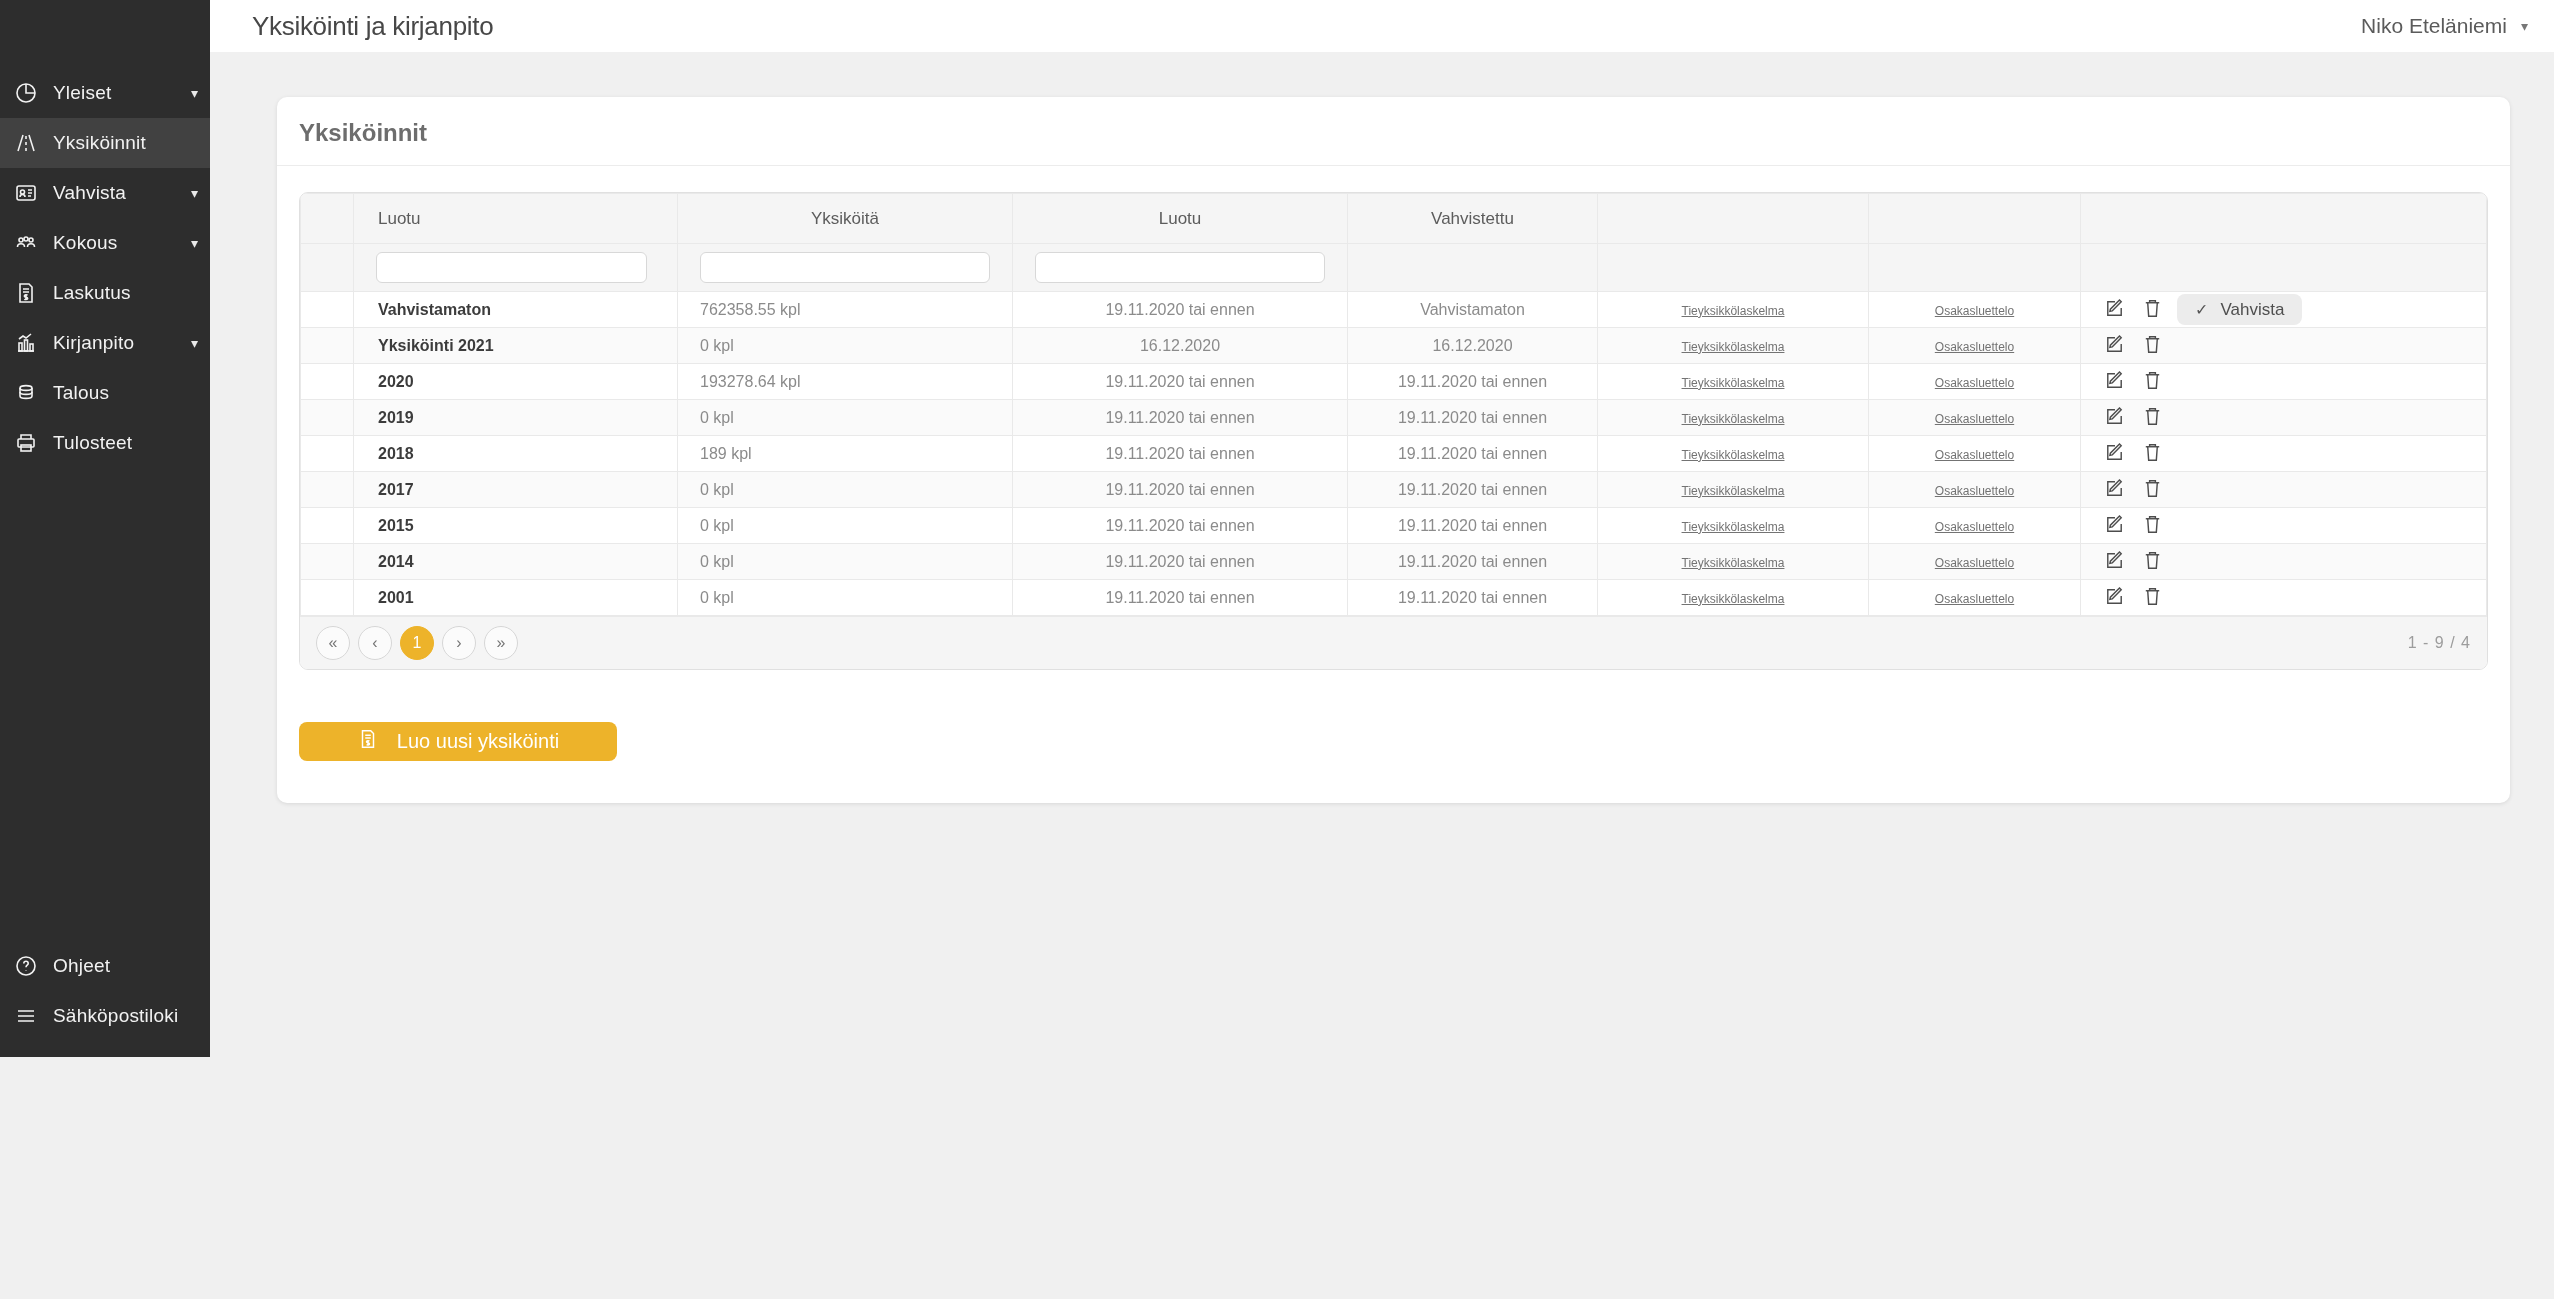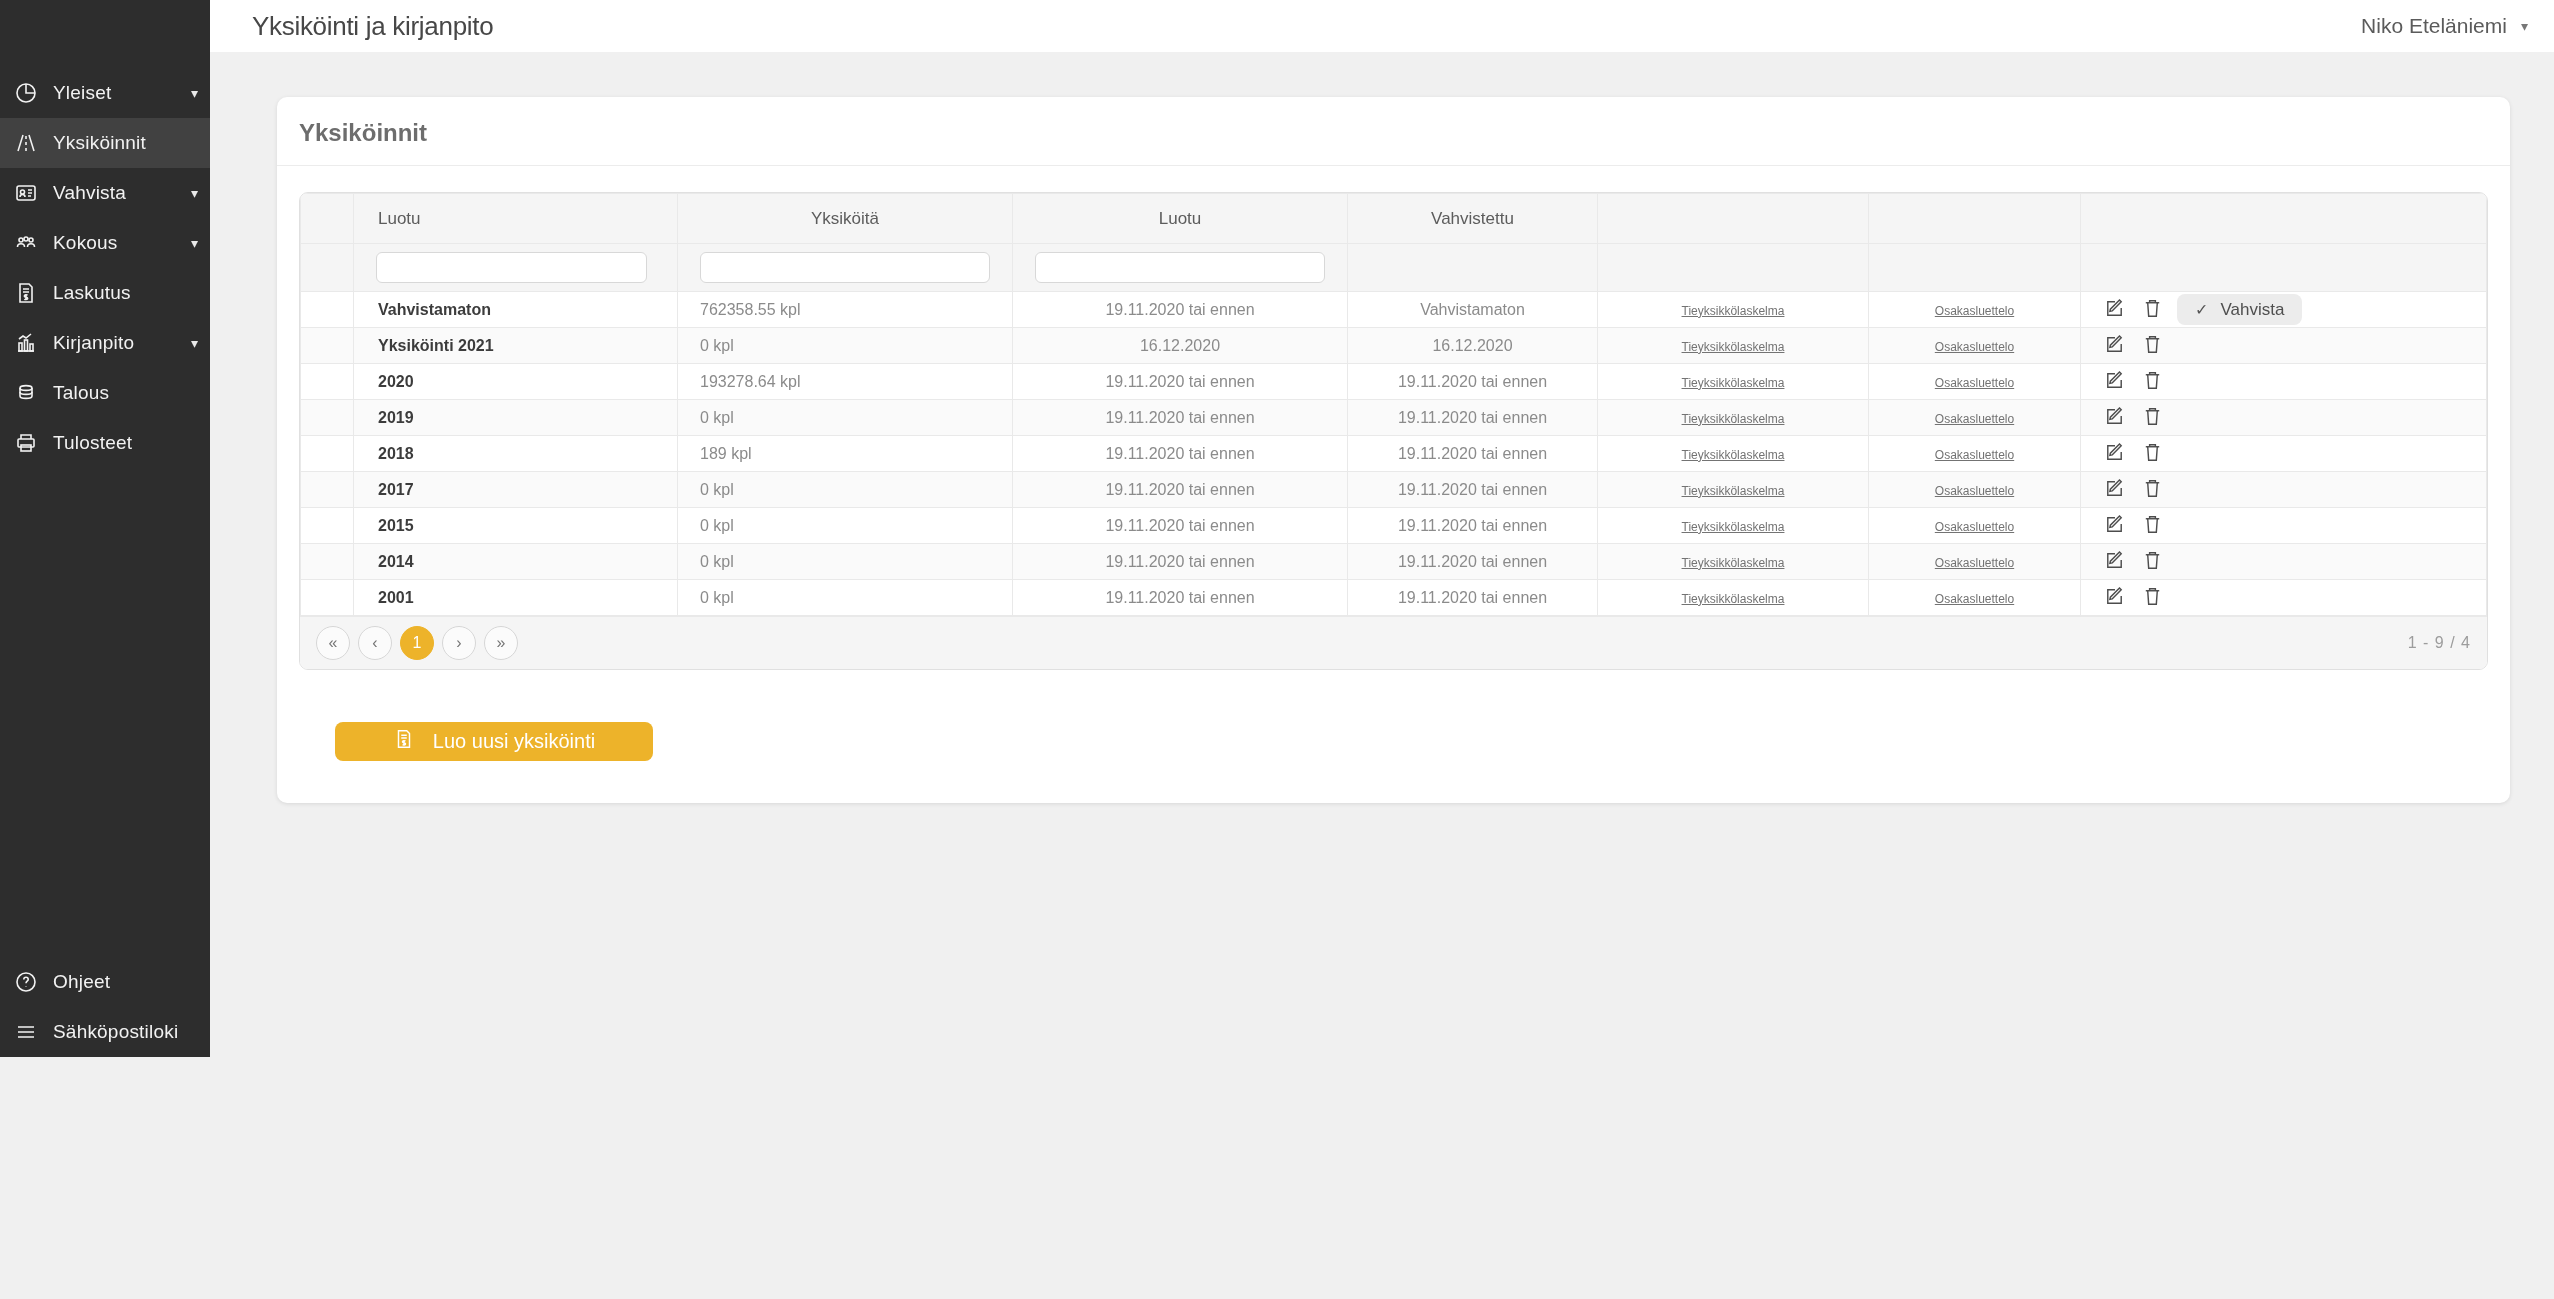--- a/index.html
+++ b/index.html
@@ -9,21 +9,21 @@
   
   .sidebar { position:absolute; left:0; top:0; width:210px; height:1057px; background:#2d2d2d;
              display:flex; flex-direction:column; z-index:5; }
   .side-nav { padding-top:68px; }
   .side-item { height:50px; display:flex; align-items:center; color:#f2f2f2; cursor:pointer; position:relative; }
   .side-item.active { background:#414141; }
   .side-item .s-icon { width:26px; height:26px; margin-left:13px; display:flex; align-items:center; justify-content:center; }
   .side-item .s-icon svg { width:24px; height:24px; stroke:#f2f2f2; fill:none; stroke-width:1.6; }
   .side-item .s-label { margin-left:14px; font-size:19px; letter-spacing:0.2px; }
   .side-item .s-caret { position:absolute; right:12px; font-size:14px; color:#e8e8e8; }
-  .side-bottom { margin-top:auto; padding-bottom:0; }
+  .side-bottom { margin-top:auto; padding-bottom:16px; }
 
   
   .topbar { position:absolute; left:210px; top:0; right:0; height:52px; background:#ffffff;
             display:flex; align-items:center; }
   .page-title { position:absolute; left:42px; top:0; height:52px; display:flex; align-items:center;
                 font-size:26px; color:#474747; letter-spacing:-0.3px; }
   .customer-group { position:absolute; left:613px; top:0; height:52px; display:flex; align-items:center; gap:26px; }
   .customer-label { font-size:22px; color:#4d4d4d; }
   .close-pill { background:#edb320; color:#fff; border:none; border-radius:14px; height:27px;
                 padding:0 15px; font-size:15px; font-family:inherit; cursor:pointer; }
@@ -66,21 +66,21 @@
 
   .table-footer { background:#f5f5f5; border-top:1px solid #e9e9e9; height:53px; display:flex;
                   align-items:center; padding:0 16px; }
   .pager { display:flex; align-items:center; gap:8px; }
   .page-btn { width:34px; height:34px; border-radius:50%; border:1px solid #d6d6d6; background:#fbfbfb;
               color:#757575; font-size:16px; font-family:inherit; cursor:pointer;
               display:flex; align-items:center; justify-content:center; line-height:1; }
   .page-btn.current { background:#edb32a; border-color:#edb32a; color:#fff; }
   .range-label { margin-left:auto; font-size:16px; color:#9c9c9c; letter-spacing:1px; }
 
-  .create-row { padding:52px 22px 0 38px;margin-left:20px; }
+  .create-row { padding:52px 22px 0 22px; }
   .create-btn { display:inline-flex; align-items:center; justify-content:center; gap:18px; min-width:318px;
                 height:39px; background:#edb32a; border:none; border-radius:8px; color:#fff;
                 font-size:20px; font-family:inherit; cursor:pointer; }
   .create-btn svg { width:22px; height:22px; stroke:#fff; fill:none; stroke-width:1.6; }
 </style>
 </head>
 <body>
 
 <aside class="sidebar">
   <nav class="side-nav" id="side-nav-top">

